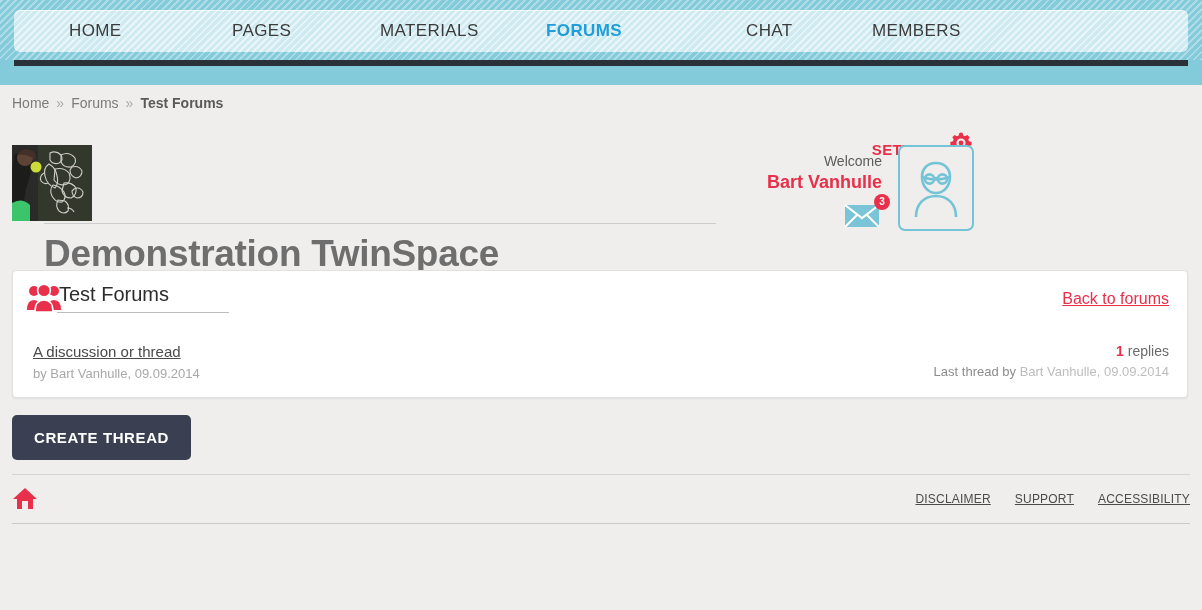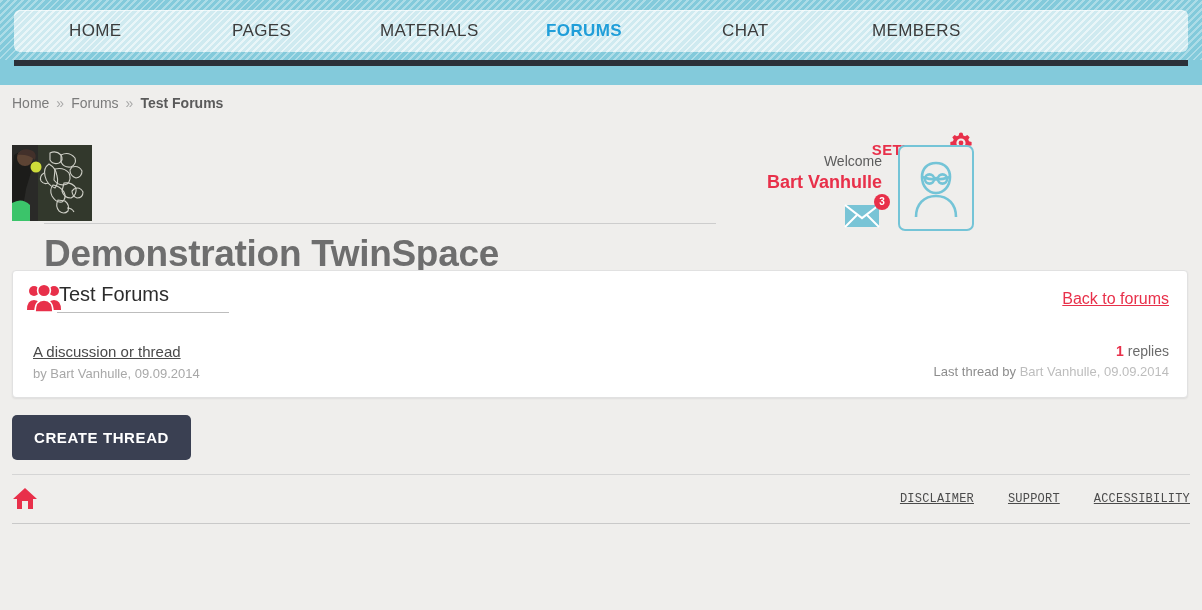--- a/index.html
+++ b/index.html
@@ -56,21 +56,21 @@
     cursor: pointer;
   }
   .nav-item.active {
     color: #1f9ed9;
     font-weight: bold;
   }
   .nav-home     { left: 55px; }
   .nav-pages    { left: 218px; }
   .nav-materials{ left: 366px; }
   .nav-forums   { left: 532px; }
-  .nav-chat     { left: 708px; }
+  .nav-chat     { left: 732px; }
   .nav-members  { left: 858px; }
 
   .nav-darkbar {
     position: absolute;
     left: 14px; top: 60px;
     width: 1174px;
     height: 6px;
     background: #2b3139;
   }
   .teal-strip {
@@ -325,22 +325,21 @@
     box-sizing: border-box;
   }
   .home-icon {
     position: absolute;
     left: 0; top: 12px;
   }
   .footer-links {
     position: absolute;
     right: 0; top: 17px;
     display: flex;
-    gap: 34px;
-    font-family: Liberation Mono, monospace;
+    gap: 24px;
   }
   .footer-link {
     font-size: 12px;
     color: #4b4b4b;
     text-decoration: underline;
     letter-spacing: 0.2px;
     cursor: pointer;
   }
 </style>
 </head>

